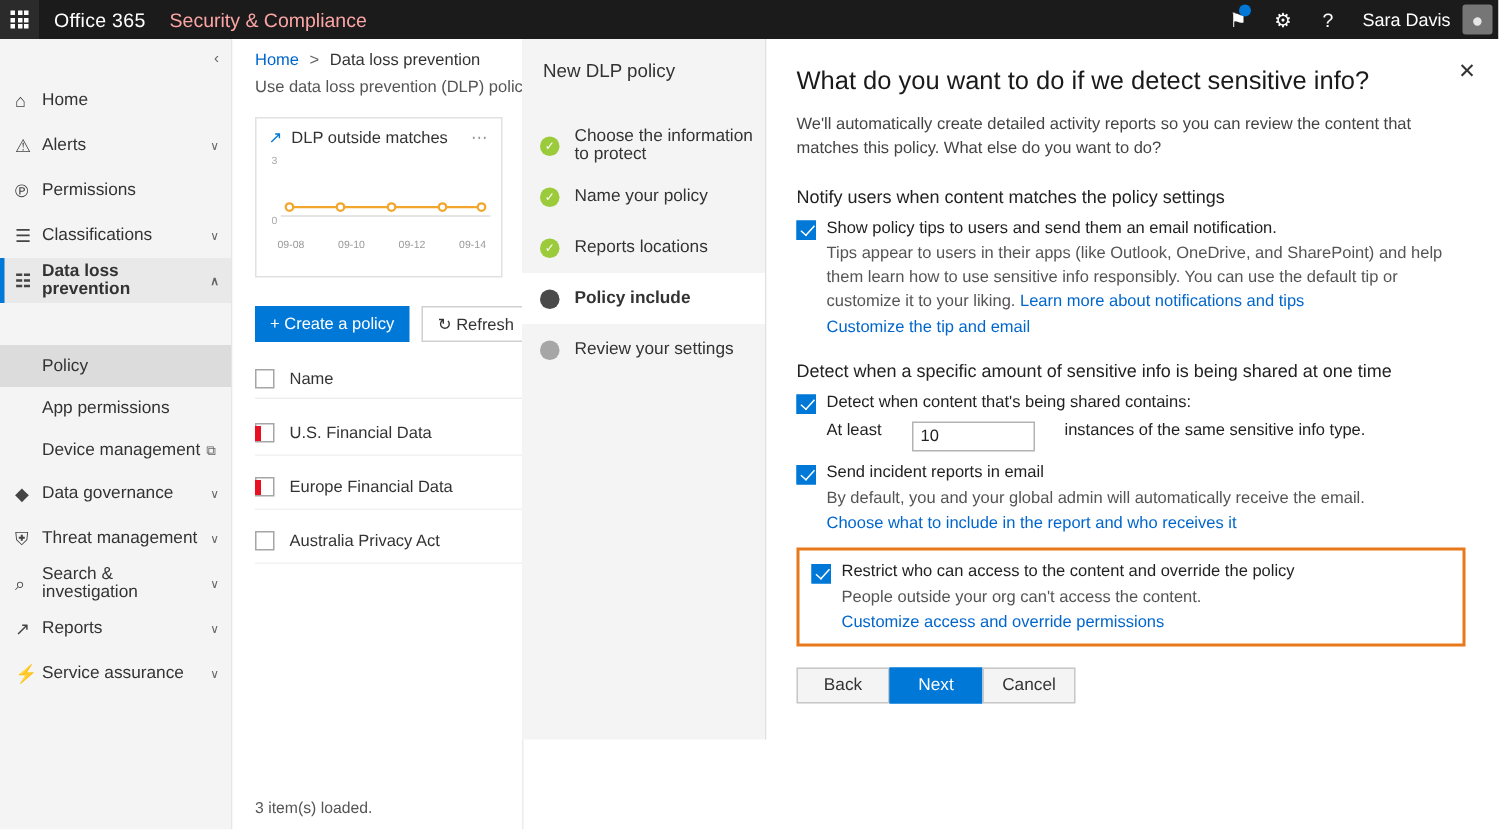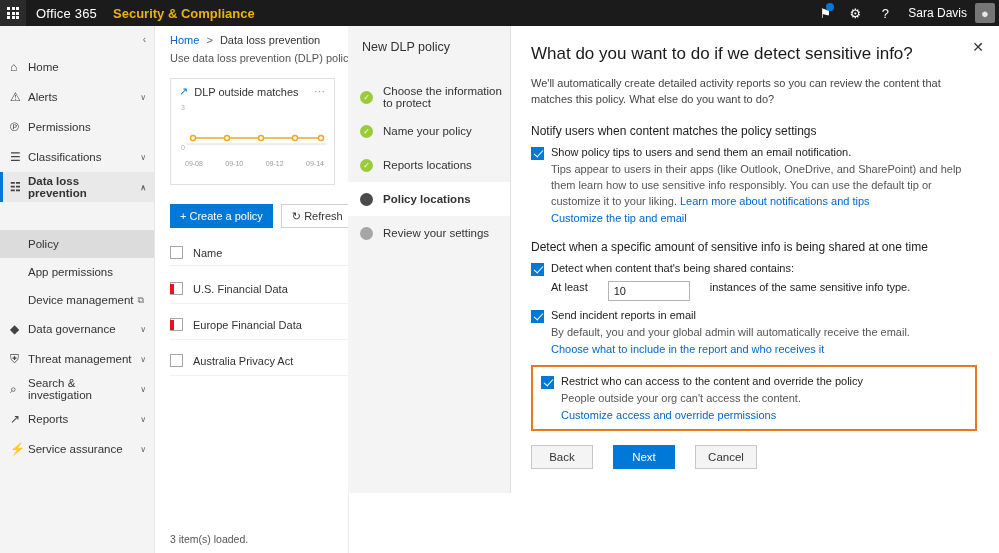--- a/index.html
+++ b/index.html
@@ -27,21 +27,21 @@
   }
   .waffle-grid {
     display: grid; grid-template-columns: repeat(3, 3px); grid-template-rows: repeat(3, 3px);
     gap: 1.5px;
   }
   .waffle-grid i { background: #fff; display: block; width: 3px; height: 3px; }
   .suite-brand {
     font-size: 13px; padding: 0 12px 0 10px; color: #fff; letter-spacing: .2px;
   }
   .suite-app {
-    font-size: 13px; color: #eab308; padding-left: 4px; font-weight: bold;
+    font-size: 13px; color: #fca5a5; padding-left: 4px;
   }
   .suitebar-right {
     margin-left: auto; display: flex; align-items: center; height: 26px;
   }
   .sb-icon {
     width: 30px; height: 26px; display: flex; align-items: center; justify-content: center;
     color: #fff; font-size: 13px; cursor: pointer; position: relative;
   }
   .sb-badge {
     position: absolute; top: 3px; right: 6px;
@@ -227,21 +227,21 @@
   }
   .atleast-row .txtbox {
     width: 82px; height: 20px; border: 1px solid #b3b3b3; margin: 0 20px;
     font-size: 11px; padding: 0 5px; color: #222; background: #fff;
   }
 
   .highlight-box {
     margin: 10px 22px 0 20px; border: 2px solid #e8791a; padding: 8px 8px 8px 8px;
   }
   .btn-row {
-    display: flex; gap: 20px; padding: 14px 20px 0 20px;
+    display: flex; gap: 0; padding: 14px 20px 0 20px;
   }
   .btn {
     height: 24px; min-width: 62px; font-size: 11.5px; cursor: pointer;
     display: flex; align-items: center; justify-content: center;
     border: 1px solid #c8c8c8; background: #f4f4f4; color: #333;
   }
   .btn.primary { background: #0078d7; border-color: #0078d7; color: #fff; }
 </style>
 </head>
 <body>
@@ -426,21 +426,21 @@
       <div class="step done">
         <span class="dot">✓</span>
         <span>Name your policy</span>
       </div>
       <div class="step done">
         <span class="dot">✓</span>
         <span>Reports locations</span>
       </div>
       <div class="step current">
         <span class="dot"></span>
-        <span>Policy locations</span>
+        <span>Policy include</span>
       </div>
       <div class="step todo">
         <span class="dot"></span>
         <span>Review your settings</span>
       </div>
     </div>
   </div>
 
   <div class="panel">
     <div class="panel-close">✕</div>

